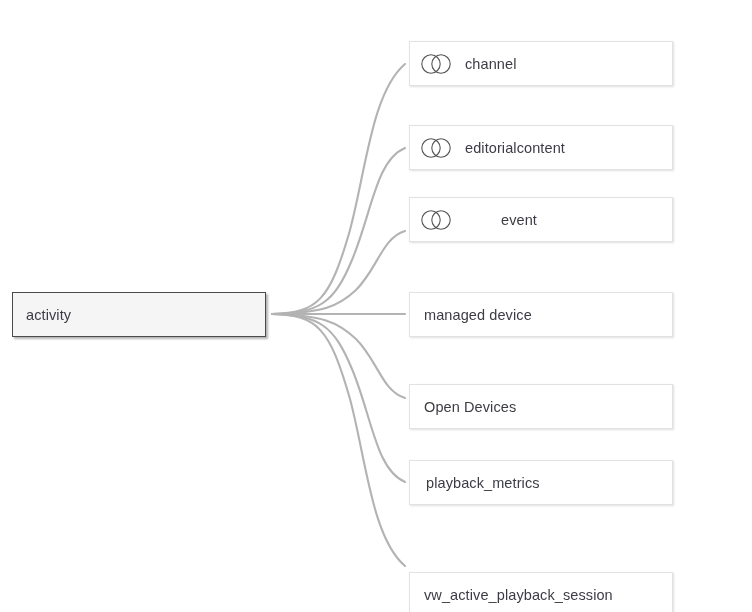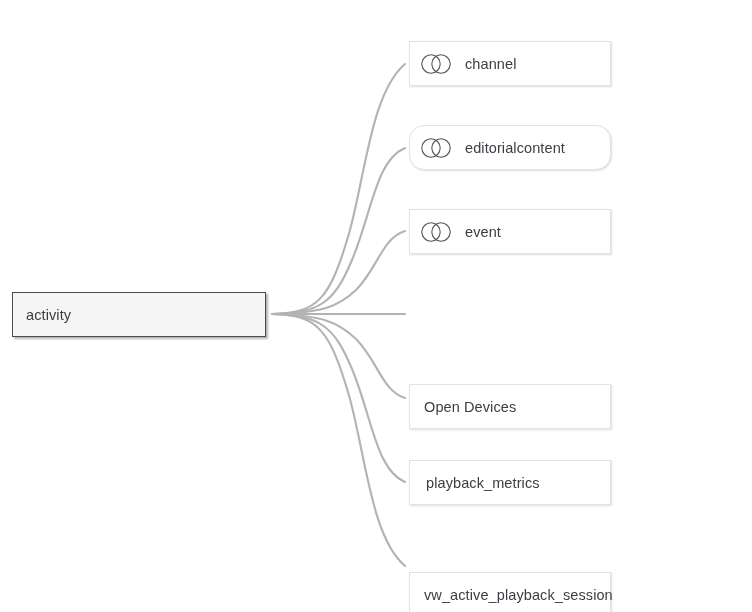--- a/index.html
+++ b/index.html
@@ -53,21 +53,21 @@
     color: #3c3c44;
     letter-spacing: 0.1px;
     white-space: nowrap;
     text-align: center;
   }
 
   
   .leaf-node {
     position: absolute;
     left: 409px;
-    width: 202px;
+    width: 264px;
     height: 45px;
     box-sizing: border-box;
     background: #ffffff;
     border: 1px solid #e2e2e2;
     box-shadow: 1px 1px 2px rgba(0,0,0,0.13);
     display: flex;
     align-items: center;
     padding-left: 9px;
   }
   .leaf-node .node-label {
@@ -112,36 +112,39 @@
   </div>
 
   <div class="leaf-node has-icon" style="top:41px;">
     <svg class="venn-icon" viewBox="0 0 34 22" xmlns="http://www.w3.org/2000/svg">
       <circle cx="12" cy="11" r="9.2" fill="none" stroke="#555555" stroke-width="1.1"></circle>
       <circle cx="22" cy="11" r="9.2" fill="none" stroke="#555555" stroke-width="1.1"></circle>
     </svg>
     <span class="node-label">channel</span>
   </div>
 
-  <div class="leaf-node has-icon" style="top:125px;border-radius:15px;">
+  <div class="leaf-node has-icon" style="top:125px;">
     <svg class="venn-icon" viewBox="0 0 34 22" xmlns="http://www.w3.org/2000/svg">
       <circle cx="12" cy="11" r="9.2" fill="none" stroke="#555555" stroke-width="1.1"></circle>
       <circle cx="22" cy="11" r="9.2" fill="none" stroke="#555555" stroke-width="1.1"></circle>
     </svg>
     <span class="node-label">editorialcontent</span>
   </div>
 
-  <div class="leaf-node has-icon" style="top:209px;">
+  <div class="leaf-node has-icon" style="top:197px;gap:36px;">
     <svg class="venn-icon" viewBox="0 0 34 22" xmlns="http://www.w3.org/2000/svg">
       <circle cx="12" cy="11" r="9.2" fill="none" stroke="#555555" stroke-width="1.1"></circle>
       <circle cx="22" cy="11" r="9.2" fill="none" stroke="#555555" stroke-width="1.1"></circle>
     </svg>
     <span class="node-label">event</span>
   </div>
 
+  <div class="leaf-node no-icon" style="top:292px;">
+    <span class="node-label">managed device</span>
+  </div>
 
   <div class="leaf-node no-icon" style="top:384px;">
     <span class="node-label">Open Devices</span>
   </div>
 
   <div class="leaf-node no-icon" style="top:460px;padding-left:16px;">
     <span class="node-label">playback_metrics</span>
   </div>
 
   <div class="leaf-node no-icon" style="top:544px;margin-top:28px;">

